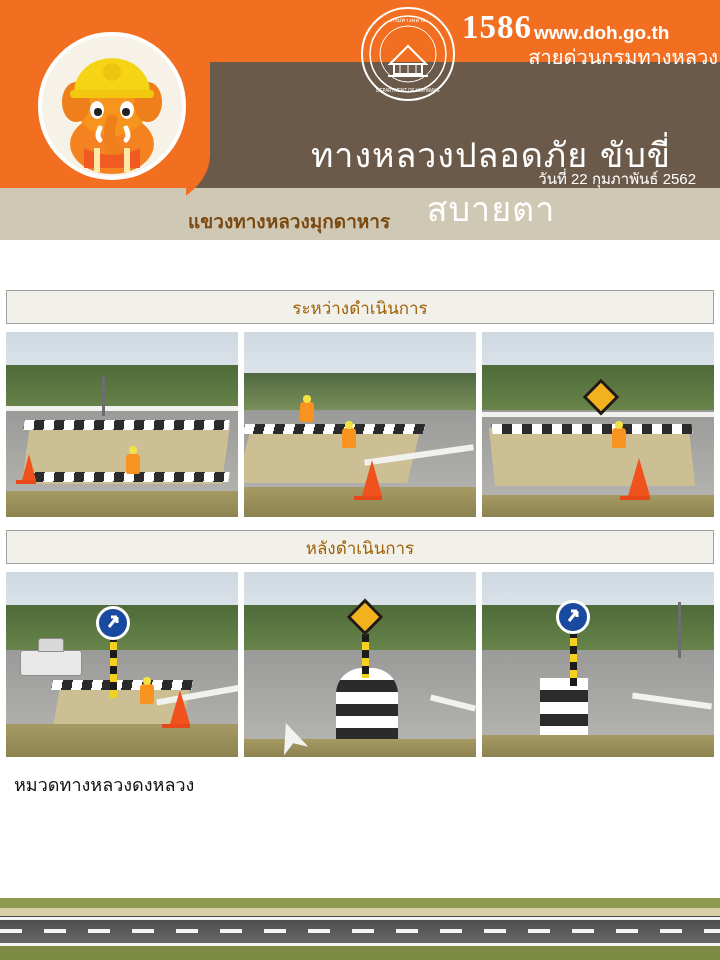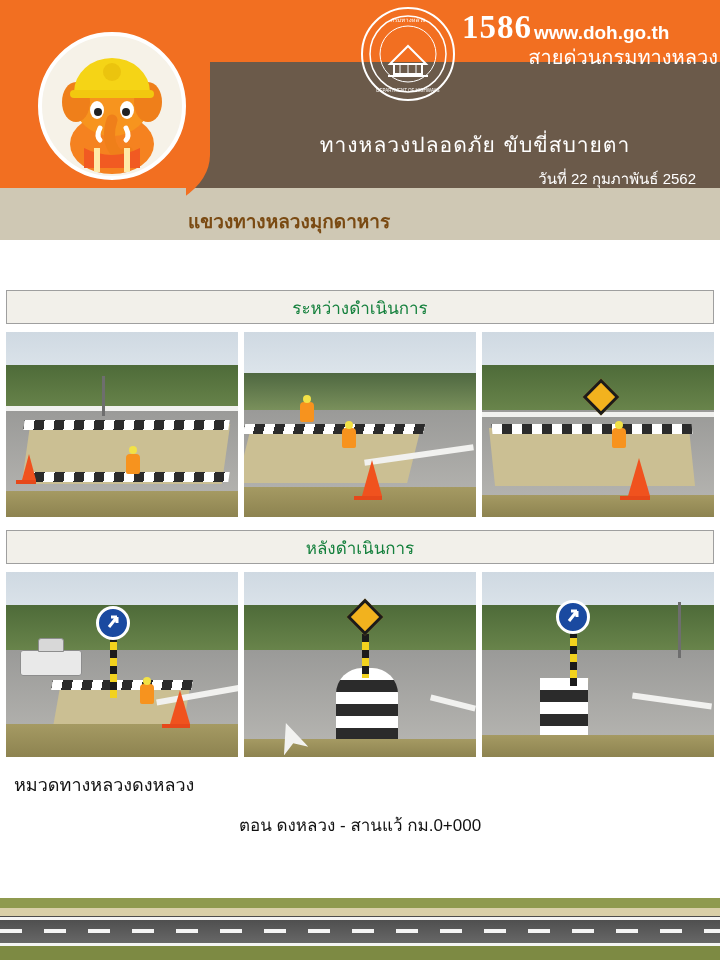--- a/index.html
+++ b/index.html
@@ -71,24 +71,24 @@
     font-size: 19px; font-weight: bold; color: #ffffff;
     margin-left: 2px; letter-spacing: 0px;
   }
   .hotline-row { display: flex; align-items: flex-end; }
   .hotline-th {
     font-size: 20px; color: #ffffff; margin-top: -3px;
     text-align: right; padding-right: 0px;
   }
 
   .banner-title {
-    position: absolute; left: 260px; top: 128px;
+    position: absolute; left: 276px; top: 128px;
     width: 430px;
     color: #ffffff;
-    font-size: 21px;
+    font-size: 34px;
     font-family: "DejaVu Sans", sans-serif;
     letter-spacing: 1px;
     text-align: center;
   }
   .banner-date {
     position: absolute; left: 276px; top: 167px;
     width: 430px;
     color: #ffffff;
     font-size: 15px;
     text-align: right;
@@ -103,21 +103,21 @@
     position: absolute; left: 0; top: 244px; width: 712px;
     text-align: right; font-size: 16px; color: #2b2b2b;
   }
 
   
   .section-bar {
     margin: 0 6px; height: 34px;
     border: 1px solid #9f9f9f;
     background: #f2f0ea;
     display: flex; align-items: center; justify-content: center;
-    font-size: 17px; color: #15803d;
+    font-size: 17px; color: #a16207;
   }
   .sec1 { position: absolute; left: 0; top: 290px; width: 708px; }
   .sec2 { position: absolute; left: 0; top: 530px; width: 708px; }
 
   
   .photo-row { position: absolute; display: flex; gap: 6px; left: 6px; }
   .row1 { top: 332px; }
   .row2 { top: 572px; }
   .photo {
     width: 232px; height: 185px;
@@ -393,21 +393,20 @@
           <path d="M18 8 L10 18 M18 8 L12 8 M18 8 L18 14" stroke="#ffffff" stroke-width="3" fill="none"></path>
         </svg>
       </div>
       <div class="lane-line" style="left:150px;top:126px;width:80px;height:6px;transform:rotate(8deg);"></div>
       <div class="pole" style="left:196px;top:30px;height:56px;"></div>
     </div>
   </div>
 
   <div class="footer-zone">
     <div class="unit-name">หมวดทางหลวงดงหลวง</div>
-    <div class="work-line2">ตอน   ดงหลวง - สานแว้ กม.0+000</div>
   </div>
 
   <div class="bottom-road">
     <div class="br-grass-top"></div>
     <div class="br-shoulder"></div>
     <div class="br-asphalt"></div>
     <div class="br-edge" style="top:19px;"></div>
     <div class="br-dash"></div>
     <div class="br-edge" style="top:45px;"></div>
     <div class="br-grass-bot"></div>

